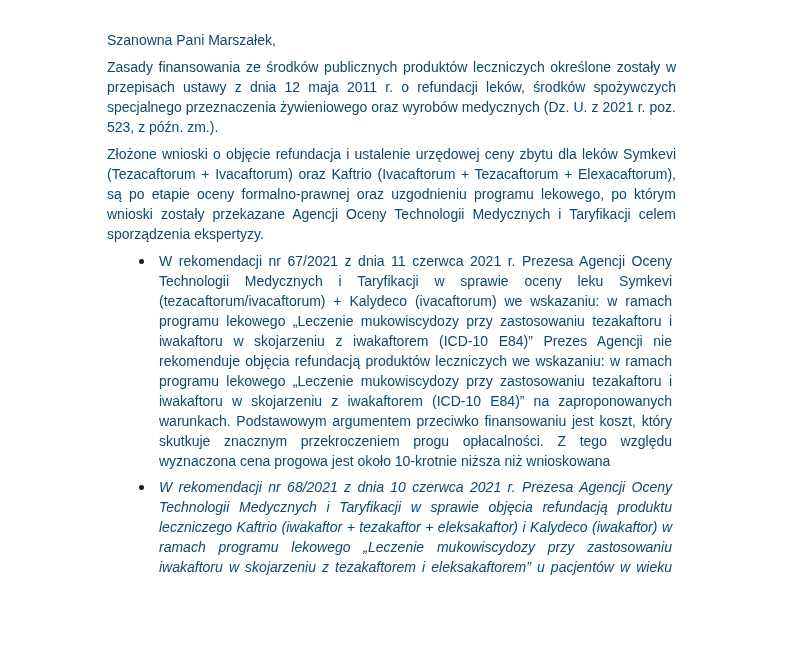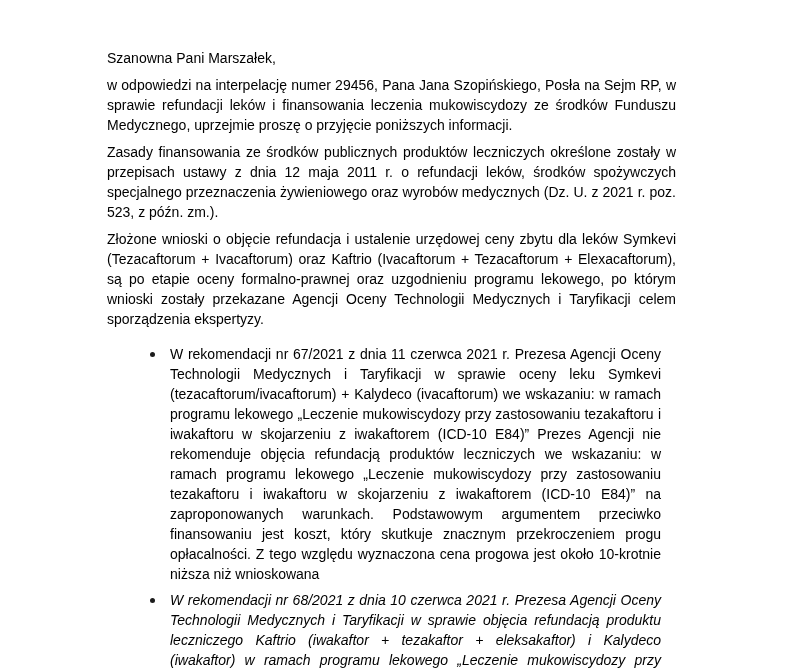--- a/index.html
+++ b/index.html
@@ -9,36 +9,36 @@
   body {
     width: 785px;
     height: 668px;
     background: #ffffff;
     overflow: hidden;
   }
   .page {
     box-sizing: border-box;
     width: 785px;
     height: 668px;
-    padding: 48px 109px 0 107px;
+    padding: 30px 109px 0 107px;
     font-family: "Liberation Sans", "DejaVu Sans", sans-serif;
     font-size: 14px;
     line-height: 20px;
-    color: #000000;
+    color: #0c4a6e;
     text-align: justify;
   }
   .para {
     margin: 0 0 7px 0;
   }
   .salutation {
     text-align: left;
   }
   .bullets {
     list-style: none;
-    margin: 15px;
+    margin: 4px;
     padding: 0;
   }
   .bullets li {
     position: relative;
     padding-left: 48px;
     margin-bottom: 6px;
   }
   .bullets li .dot {
     position: absolute;
     left: 28px;
@@ -54,21 +54,20 @@
     font-style: italic;
   }
 </style>
 </head>
 <body>
 
 <div class="page">
 
   <p class="para salutation">Szanowna Pani Marszałek,</p>
 
-  <p class="para">w odpowiedzi na interpelację numer 29456, Pana Jana Szopińskiego, Posła na Sejm RP, w sprawie refundacji leków i finansowania leczenia mukowiscydozy ze środków Funduszu Medycznego, uprzejmie proszę o przyjęcie poniższych informacji.</p>
 
   <p class="para">Zasady finansowania ze środków publicznych produktów leczniczych określone zostały w przepisach ustawy z dnia 12 maja 2011 r. o refundacji leków, środków spożywczych specjalnego przeznaczenia żywieniowego oraz wyrobów medycznych (Dz. U. z 2021 r. poz. 523, z późn. zm.).</p>
 
   <p class="para">Złożone wnioski o objęcie refundacja i ustalenie urzędowej ceny zbytu dla leków Symkevi (Tezacaftorum + Ivacaftorum) oraz Kaftrio (Ivacaftorum + Tezacaftorum + Elexacaftorum), są po etapie oceny formalno-prawnej oraz uzgodnieniu programu lekowego, po którym wnioski zostały przekazane Agencji Oceny Technologii Medycznych i Taryfikacji celem sporządzenia ekspertyzy.</p>
 
   <ul class="bullets">
     <li>
       <span class="dot"></span>
       <span class="li-text">W rekomendacji nr 67/2021 z dnia 11 czerwca 2021 r. Prezesa Agencji Oceny Technologii Medycznych i Taryfikacji w sprawie oceny leku Symkevi (tezacaftorum/ivacaftorum) + Kalydeco (ivacaftorum) we wskazaniu: w ramach programu lekowego „Leczenie mukowiscydozy przy zastosowaniu tezakaftoru i iwakaftoru w skojarzeniu z iwakaftorem (ICD-10 E84)” Prezes Agencji nie rekomenduje objęcia refundacją produktów leczniczych we wskazaniu: w ramach programu lekowego „Leczenie mukowiscydozy przy zastosowaniu tezakaftoru i iwakaftoru w skojarzeniu z iwakaftorem (ICD-10 E84)” na zaproponowanych warunkach. Podstawowym argumentem przeciwko finansowaniu jest koszt, który skutkuje znacznym przekroczeniem progu opłacalności. Z tego względu wyznaczona cena progowa jest około 10-krotnie niższa niż wnioskowana</span>
     </li>

